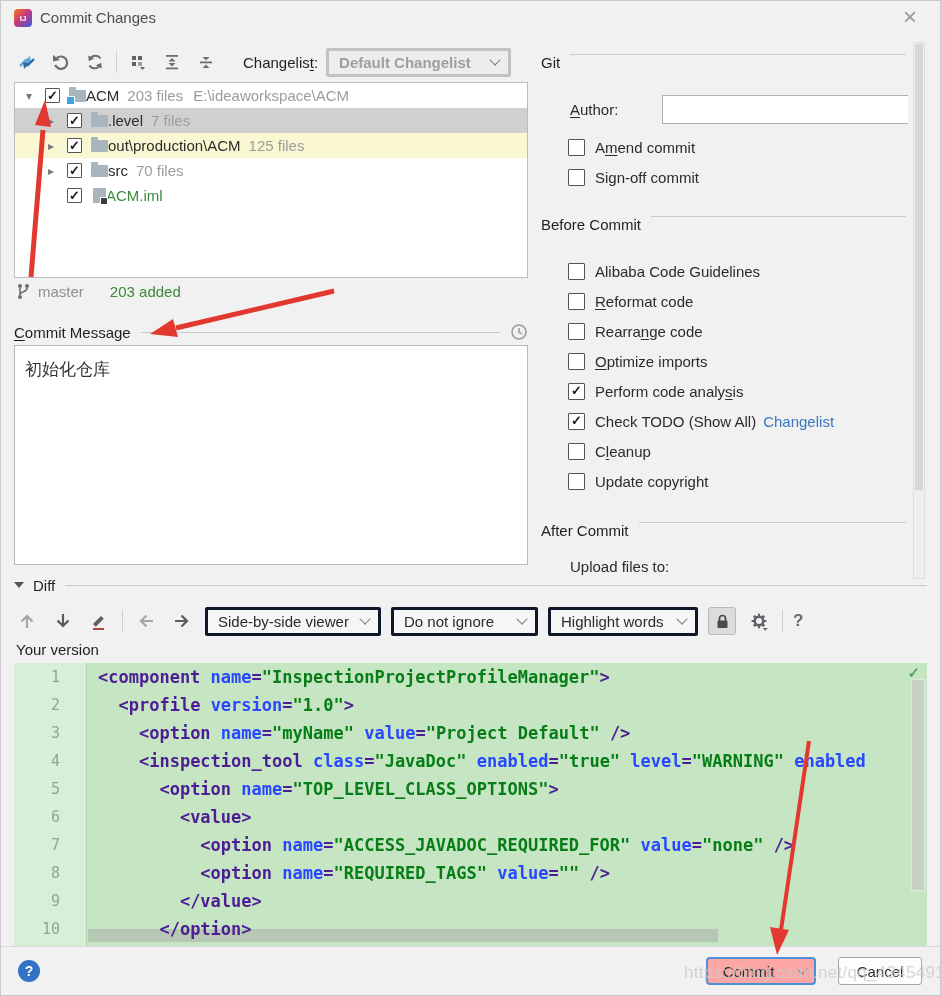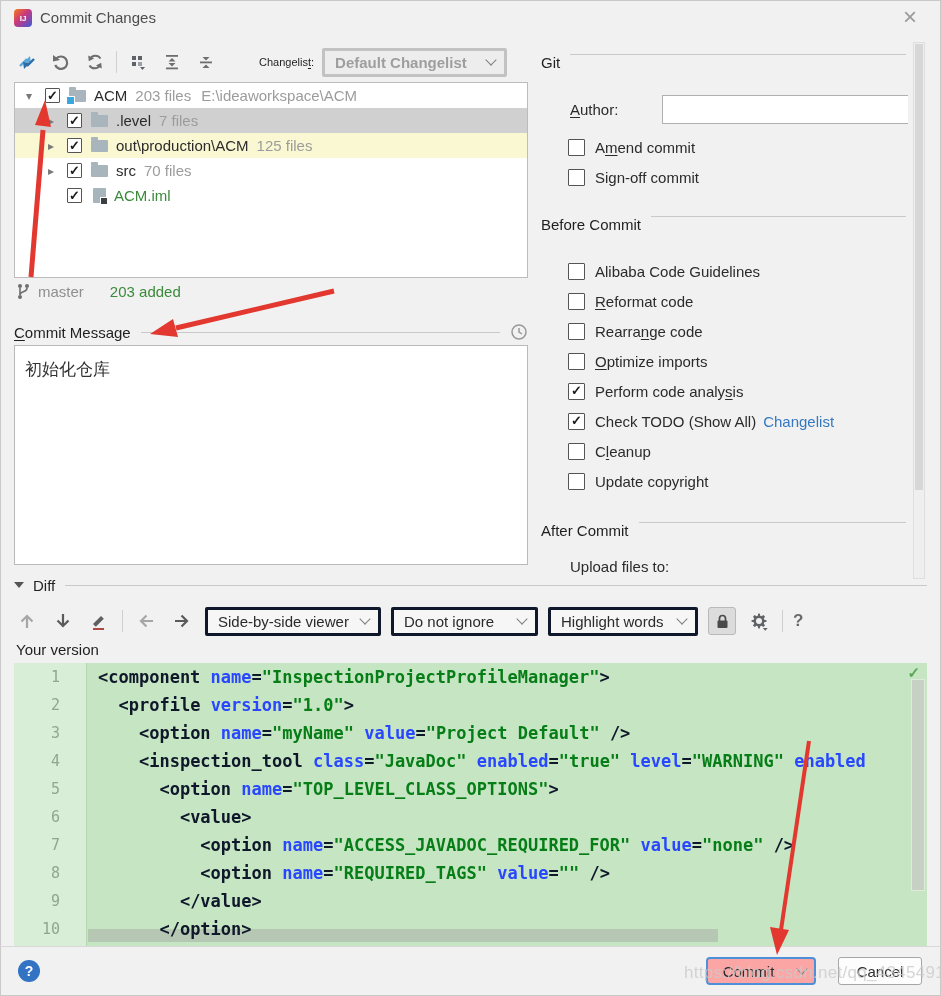--- a/index.html
+++ b/index.html
@@ -37,21 +37,21 @@
   .chevt{width:16px;text-align:center;color:#787878;font-size:12px;flex:none}
   .cb{width:15px;height:15px;border:1.5px solid #545454;background:#fff;border-radius:1px;
       display:inline-flex;align-items:center;justify-content:center;box-sizing:border-box;flex:none;margin-left:8px}
   .cb.big{width:17px;height:17px;margin-left:0}
   .cb.on::after{content:"✓";font-size:13px;font-weight:bold;color:#1c1c1c;line-height:1;margin-top:-1px}
   .fold{width:17px;height:12px;background:#a8b5bd;border-radius:1px;position:relative;margin-left:9px;flex:none}
   .fold::before{content:"";position:absolute;top:-3px;left:0;width:7px;height:3px;background:#a8b5bd;border-radius:1px 1px 0 0}
   .fold.root::after{content:"";position:absolute;left:-3px;bottom:-3px;width:7px;height:7px;background:#3aa7e0;border:1px solid #fff}
   .modf{width:13px;height:15px;background:#a8b5bd;position:relative;margin-left:11px;flex:none;border-radius:1px}
   .modf::after{content:"";position:absolute;right:-2px;bottom:-2px;width:6px;height:6px;background:#3c3f41;border:1px solid #fff}
-  .tname{margin-left:8px;white-space:pre}
+  .tname{margin-left:0;white-space:pre}
   .tname.green{color:#3a8a3a}
   .tmeta{color:#9c9c9c;margin-left:8px}
   .tpath{color:#9c9c9c;margin-left:10px}
 
   
   #branch{left:16px;top:280px;height:22px;display:flex;align-items:center;font-size:15px}
   #branch .bname{color:#8f8f8f;margin-left:8px}
   #branch .badded{color:#3a8a3a;margin-left:26px}
 
   
@@ -82,21 +82,21 @@
   #yourver{left:16px;top:641px;font-size:15px;color:#1f1f1f}
 
   
   #codearea{left:14px;top:663px;width:913px;height:283px;background:#c6e5c2;overflow:hidden}
   #gutter{position:absolute;left:0;top:0;width:73px;height:283px;background:#d9eed6;border-right:1px solid #b7d7b3;box-sizing:border-box}
   .gnum{height:28px;line-height:28px;width:46px;text-align:right;
         font-family:"DejaVu Sans Mono",monospace;font-size:15px;color:#8fa78f}
   #code-lines{position:absolute;left:84px;top:0;right:0;z-index:1}
   .cline{height:28px;line-height:28px;white-space:pre;font-family:"DejaVu Sans Mono",monospace;
          font-size:17px;font-weight:bold;overflow:hidden}
-  .tk-tag{color:#0f172a}.tk-att{color:#2847ff}.tk-val{color:#067d17}.tk-pl{color:#0a1f9e}
+  .tk-tag{color:#4c1d95}.tk-att{color:#2847ff}.tk-val{color:#067d17}.tk-pl{color:#0a1f9e}
   #hscroll{position:absolute;left:74px;top:266px;width:630px;height:13px;background:#b2c1af;opacity:.8;z-index:0}
   #vscroll{position:absolute;right:2px;top:16px;width:14px;height:212px;background:#c6d1c3;border:1px solid #dfe9dc;box-sizing:border-box;z-index:2}
   #applied{position:absolute;right:7px;top:1px;font-size:15px;font-weight:bold;color:#56a656;z-index:2}
 
   
   #footer{left:0;top:946px;width:941px;height:50px;border-top:1px solid #d8d8d8}
   #helpbtn{position:absolute;left:18px;top:13px;width:22px;height:22px;border-radius:50%;background:#3273c4;
            color:#fff;font-size:14px;font-weight:bold;display:flex;align-items:center;justify-content:center}
   #commitbtn{position:absolute;left:706px;top:10px;width:110px;height:28px;background:#fca5a5;
              border:2px solid #4e8fd9;border-radius:4px;box-sizing:border-box;display:flex;align-items:stretch;font-size:15px}
@@ -157,21 +157,21 @@
           <rect x="4" y="15.5" width="12" height="1.8" fill="#6e6e6e"></rect>
         </svg>
     </span>
     <span class="ibtn">
       <svg width="20" height="20" viewBox="0 0 20 20">
           <polygon points="10,8.5 13.5,5 6.5,5" fill="#6e6e6e"></polygon>
           <rect x="4" y="9.5" width="12" height="1.8" fill="#6e6e6e"></rect>
           <polygon points="10,12.5 13.5,16 6.5,16" fill="#6e6e6e"></polygon>
         </svg>
     </span>
-    <span style="margin-left:32px;font-size:11px;color:#1f1f1f">Changelis<u>t</u>:</span>
+    <span style="margin-left:16px;font-size:15px;color:#1f1f1f">Changelis<u>t</u>:</span>
     <div class="dd" style="width:185px;background:#ededed;border-color:#c2c2c2">
       <span style="font-weight:bold;color:#9e9e9e">Default Changelist</span>
       <span class="cv"></span>
     </div>
   </div>
 
   <div class="abs" id="tree">
       <div id="tree-rows">
         <div class="trow" style="padding-left: 6px;">
           <span class="chevt">▾</span>

